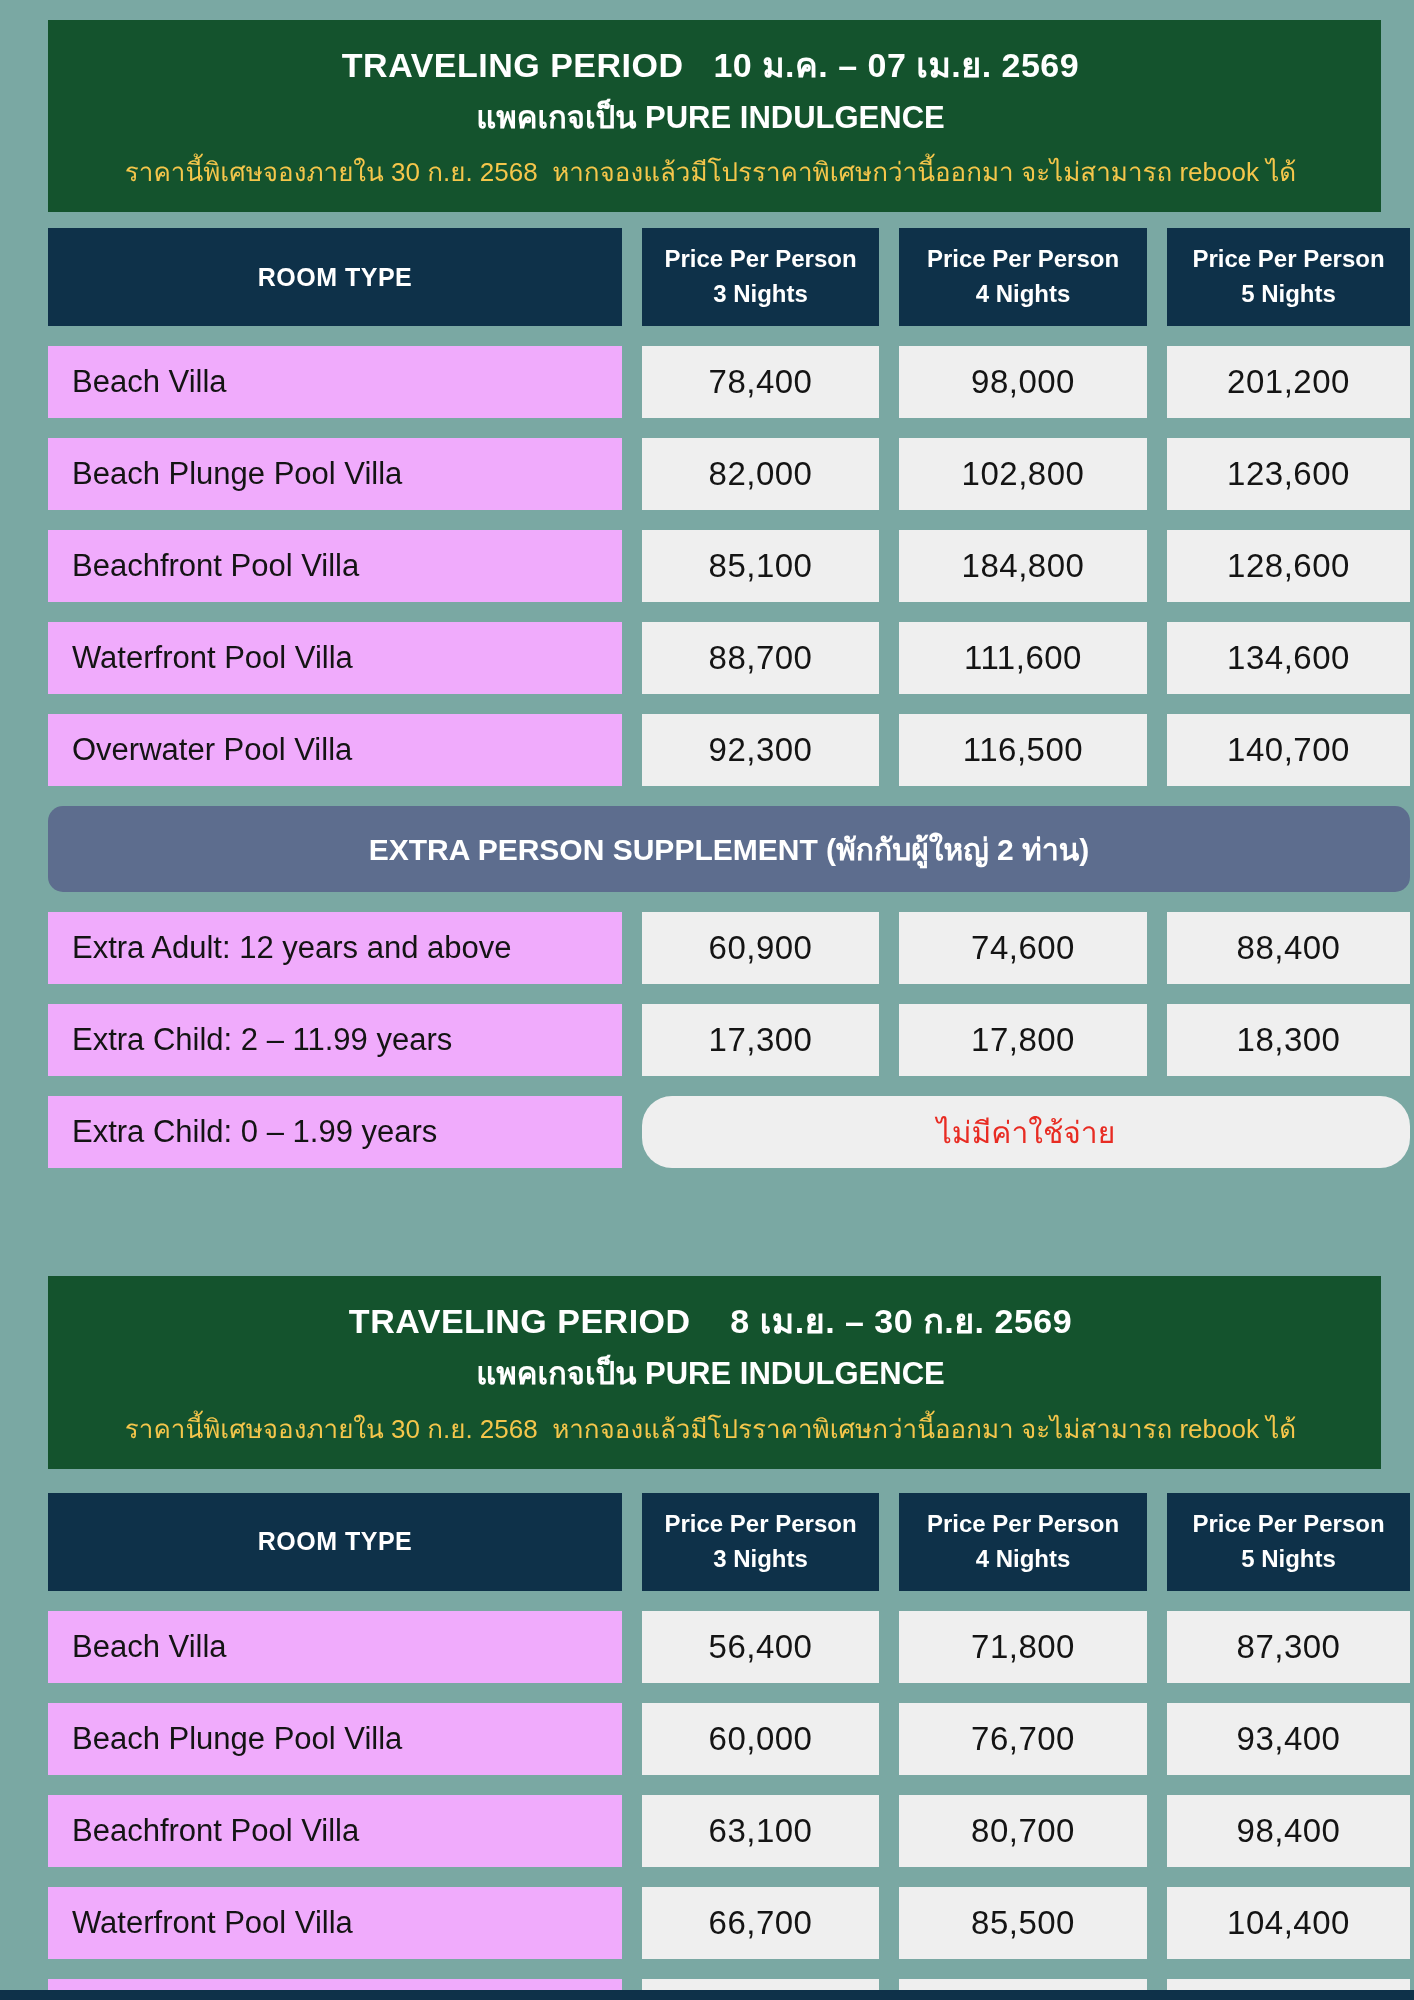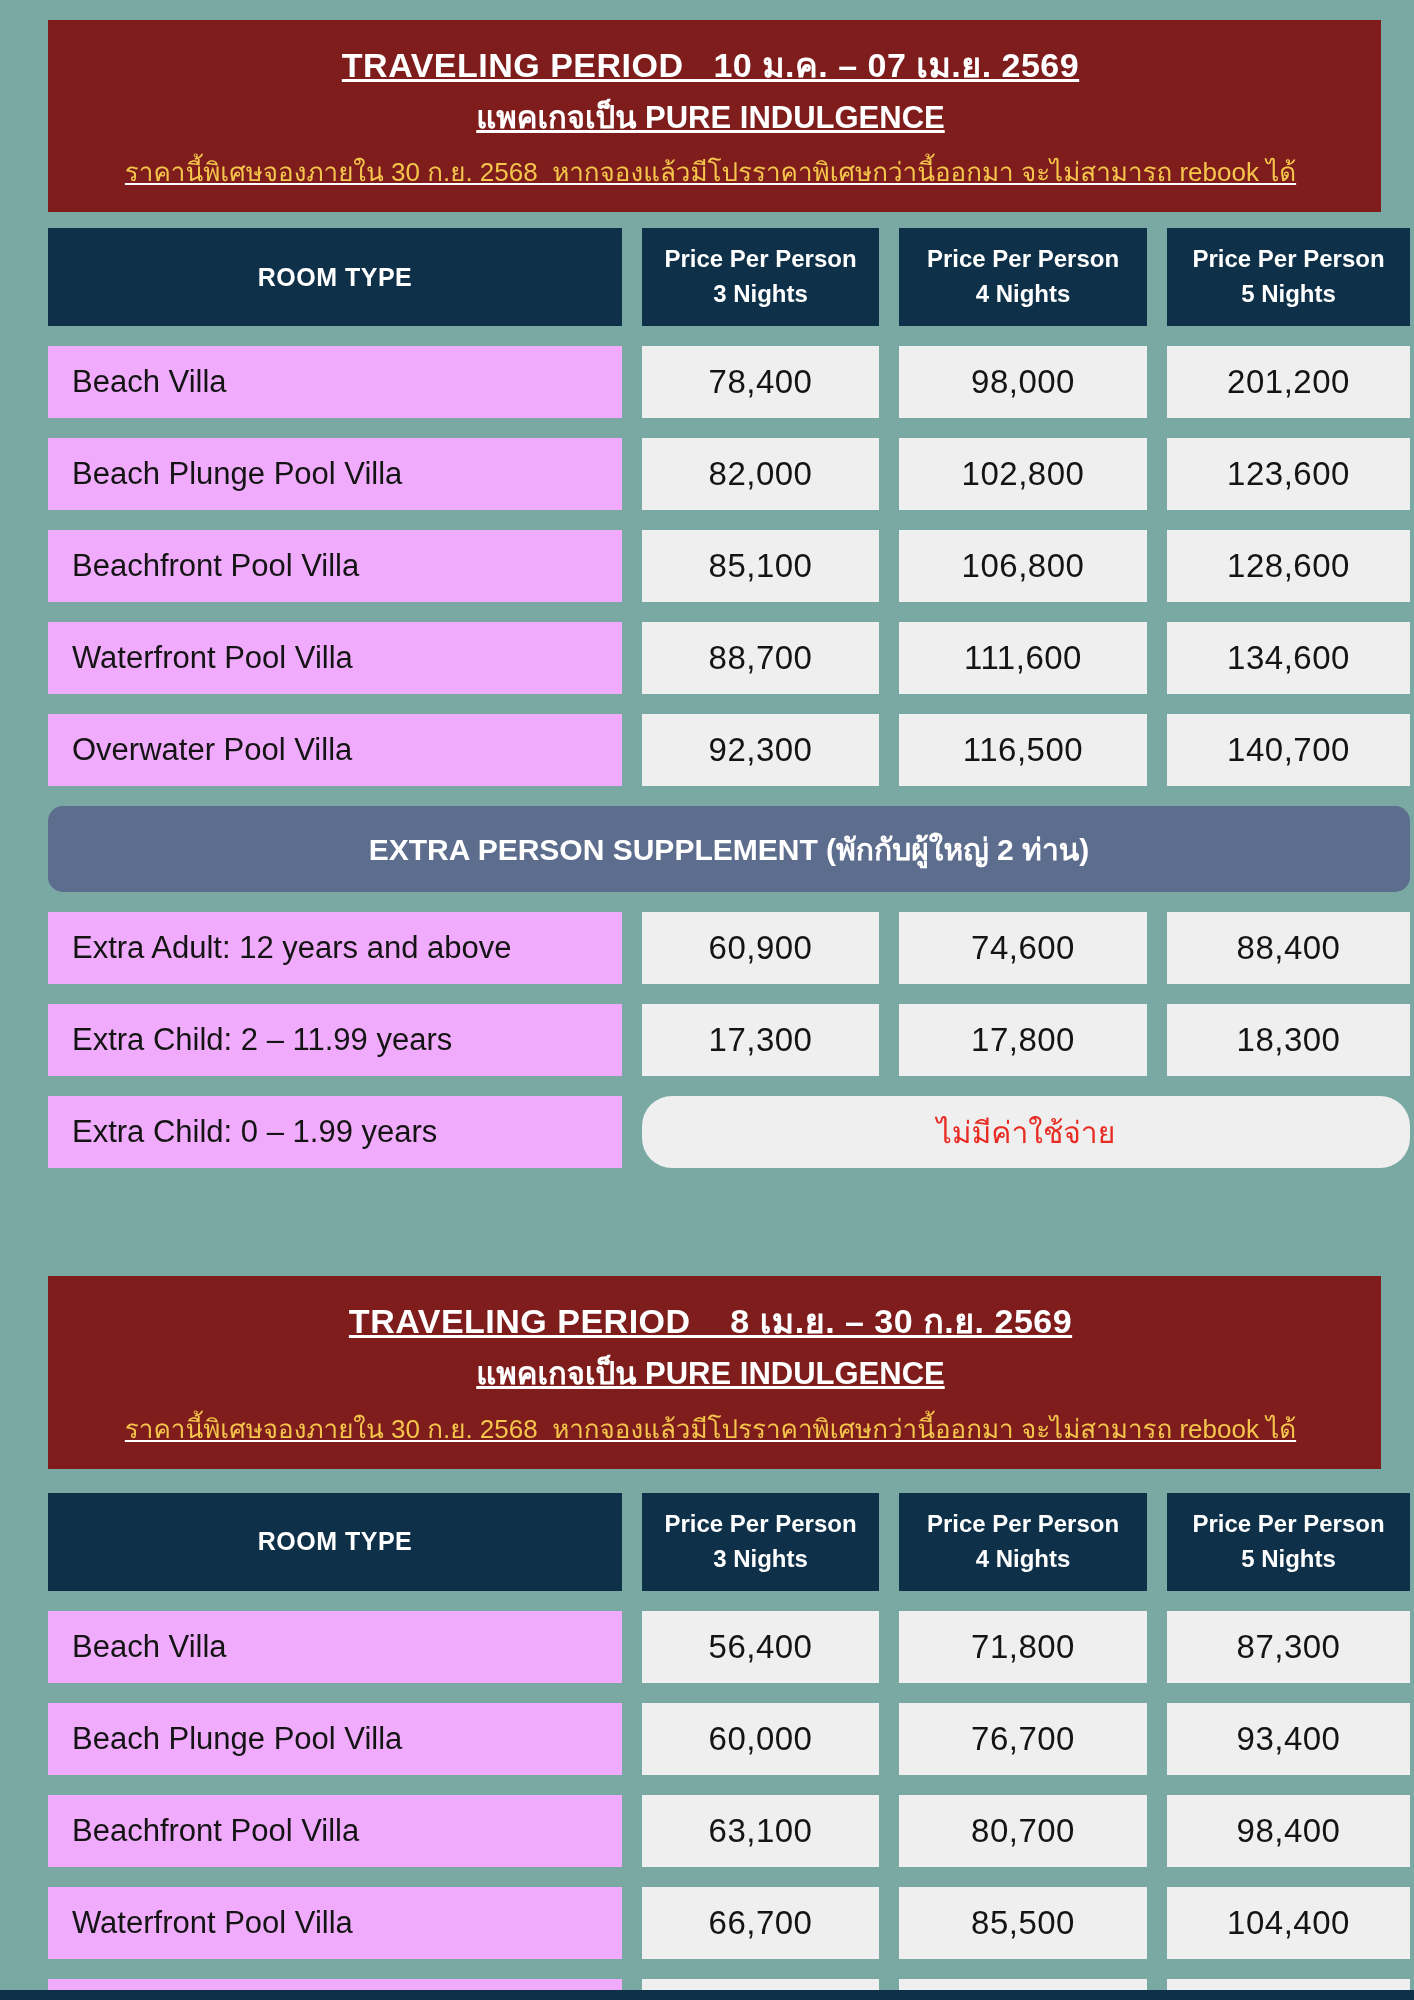--- a/index.html
+++ b/index.html
@@ -10,26 +10,25 @@
     position: relative;
     overflow: hidden;
   }
   .content {
     width: 1333px;
     margin-left: 48px;
     padding-top: 20px;
   }
   
   .card {
-    background: #7f1d1d;
+    background: #14532d;
     color: #ffffff;
     text-align: center;
     padding: 24px 24px 20px 16px;
     box-sizing: border-box;
-    text-decoration: underline;
   }
   .card .title {
     font-size: 34px;
     font-weight: 700;
     line-height: 1.25;
     letter-spacing: 0.5px;
     white-space: pre-wrap;
   }
   .card .subtitle {
     font-size: 31px;
@@ -154,21 +153,21 @@
     <div class="price-cell">98,000</div>
     <div class="price-cell">201,200</div>
 
     <div class="name-cell">Beach Plunge Pool Villa</div>
     <div class="price-cell">82,000</div>
     <div class="price-cell">102,800</div>
     <div class="price-cell">123,600</div>
 
     <div class="name-cell">Beachfront Pool Villa</div>
     <div class="price-cell">85,100</div>
-    <div class="price-cell">106,800</div>
+    <div class="price-cell">184,800</div>
     <div class="price-cell">128,600</div>
 
     <div class="name-cell">Waterfront Pool Villa</div>
     <div class="price-cell">88,700</div>
     <div class="price-cell">111,600</div>
     <div class="price-cell">134,600</div>
 
     <div class="name-cell">Overwater Pool Villa</div>
     <div class="price-cell">92,300</div>
     <div class="price-cell">116,500</div>

